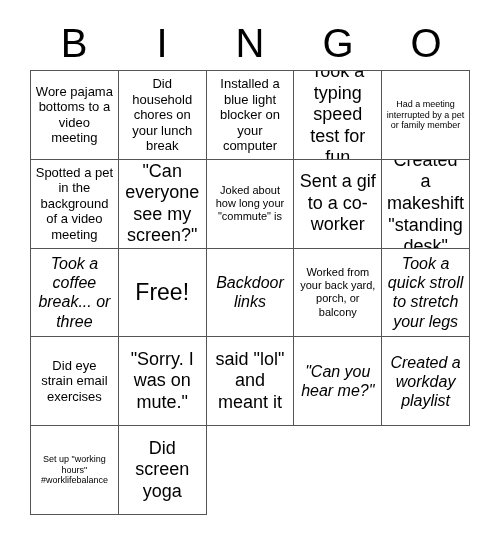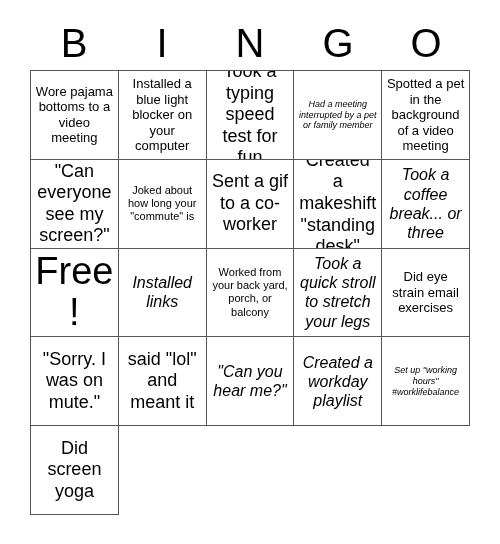--- a/index.html
+++ b/index.html
@@ -78,43 +78,46 @@
   .cell-text {
     display: block;
     width: 100%;
     line-height: 1.18;
     color: #000000;
     word-wrap: break-word;
     font-family: "Liberation Sans", sans-serif;
   }
 
   
-  .fs-xs  { font-size: 9px;  line-height: 1.2; font-style: italic; }
+  .fs-xs  { font-size: 9px;  line-height: 1.2; }
   .fs-sm  { font-size: 11px; line-height: 1.2; }
   .fs-md  { font-size: 13px; line-height: 1.2; }
   .fs-lg  { font-size: 16px; line-height: 1.2; font-style: italic; }
   .fs-xl  { font-size: 18px; line-height: 1.2; }
-  .fs-free{ font-size: 38px; line-height: 1.1; }
+  .fs-free{ font-size: 23px; line-height: 1.1; }
 </style>
 </head>
 <body>
 
 <div class="card">
 
   <div class="header-row">
       <div class="header-cell">B</div>
       <div class="header-cell">I</div>
       <div class="header-cell">N</div>
       <div class="header-cell">G</div>
       <div class="header-cell">O</div>
     </div>
 
   <div class="grid">
       <div class="cell">
         <span class="cell-text fs-md">Wore pajama bottoms to a video meeting</span>
+      </div>
+      <div class="cell">
+        <span class="cell-text fs-md">Did household chores on your lunch break</span>
       </div>
       <div class="cell">
         <span class="cell-text fs-md">Installed a blue light blocker on your computer</span>
       </div>
       <div class="cell">
         <span class="cell-text fs-xl">Took a typing speed test for fun</span>
       </div>
       <div class="cell">
         <span class="cell-text fs-xs">Had a meeting interrupted by a pet or family member</span>
       </div>
@@ -133,21 +136,21 @@
       <div class="cell">
         <span class="cell-text fs-xl">Created a makeshift "standing desk"</span>
       </div>
       <div class="cell">
         <span class="cell-text fs-lg">Took a coffee break... or three</span>
       </div>
       <div class="cell">
         <span class="cell-text fs-free">Free!</span>
       </div>
       <div class="cell">
-        <span class="cell-text fs-lg">Installed links</span>
+        <span class="cell-text fs-lg">Backdoor links</span>
       </div>
       <div class="cell">
         <span class="cell-text fs-sm">Worked from your back yard, porch, or balcony</span>
       </div>
       <div class="cell">
         <span class="cell-text fs-lg">Took a quick stroll to stretch your legs</span>
       </div>
       <div class="cell">
         <span class="cell-text fs-md">Did eye strain email exercises</span>
       </div>

